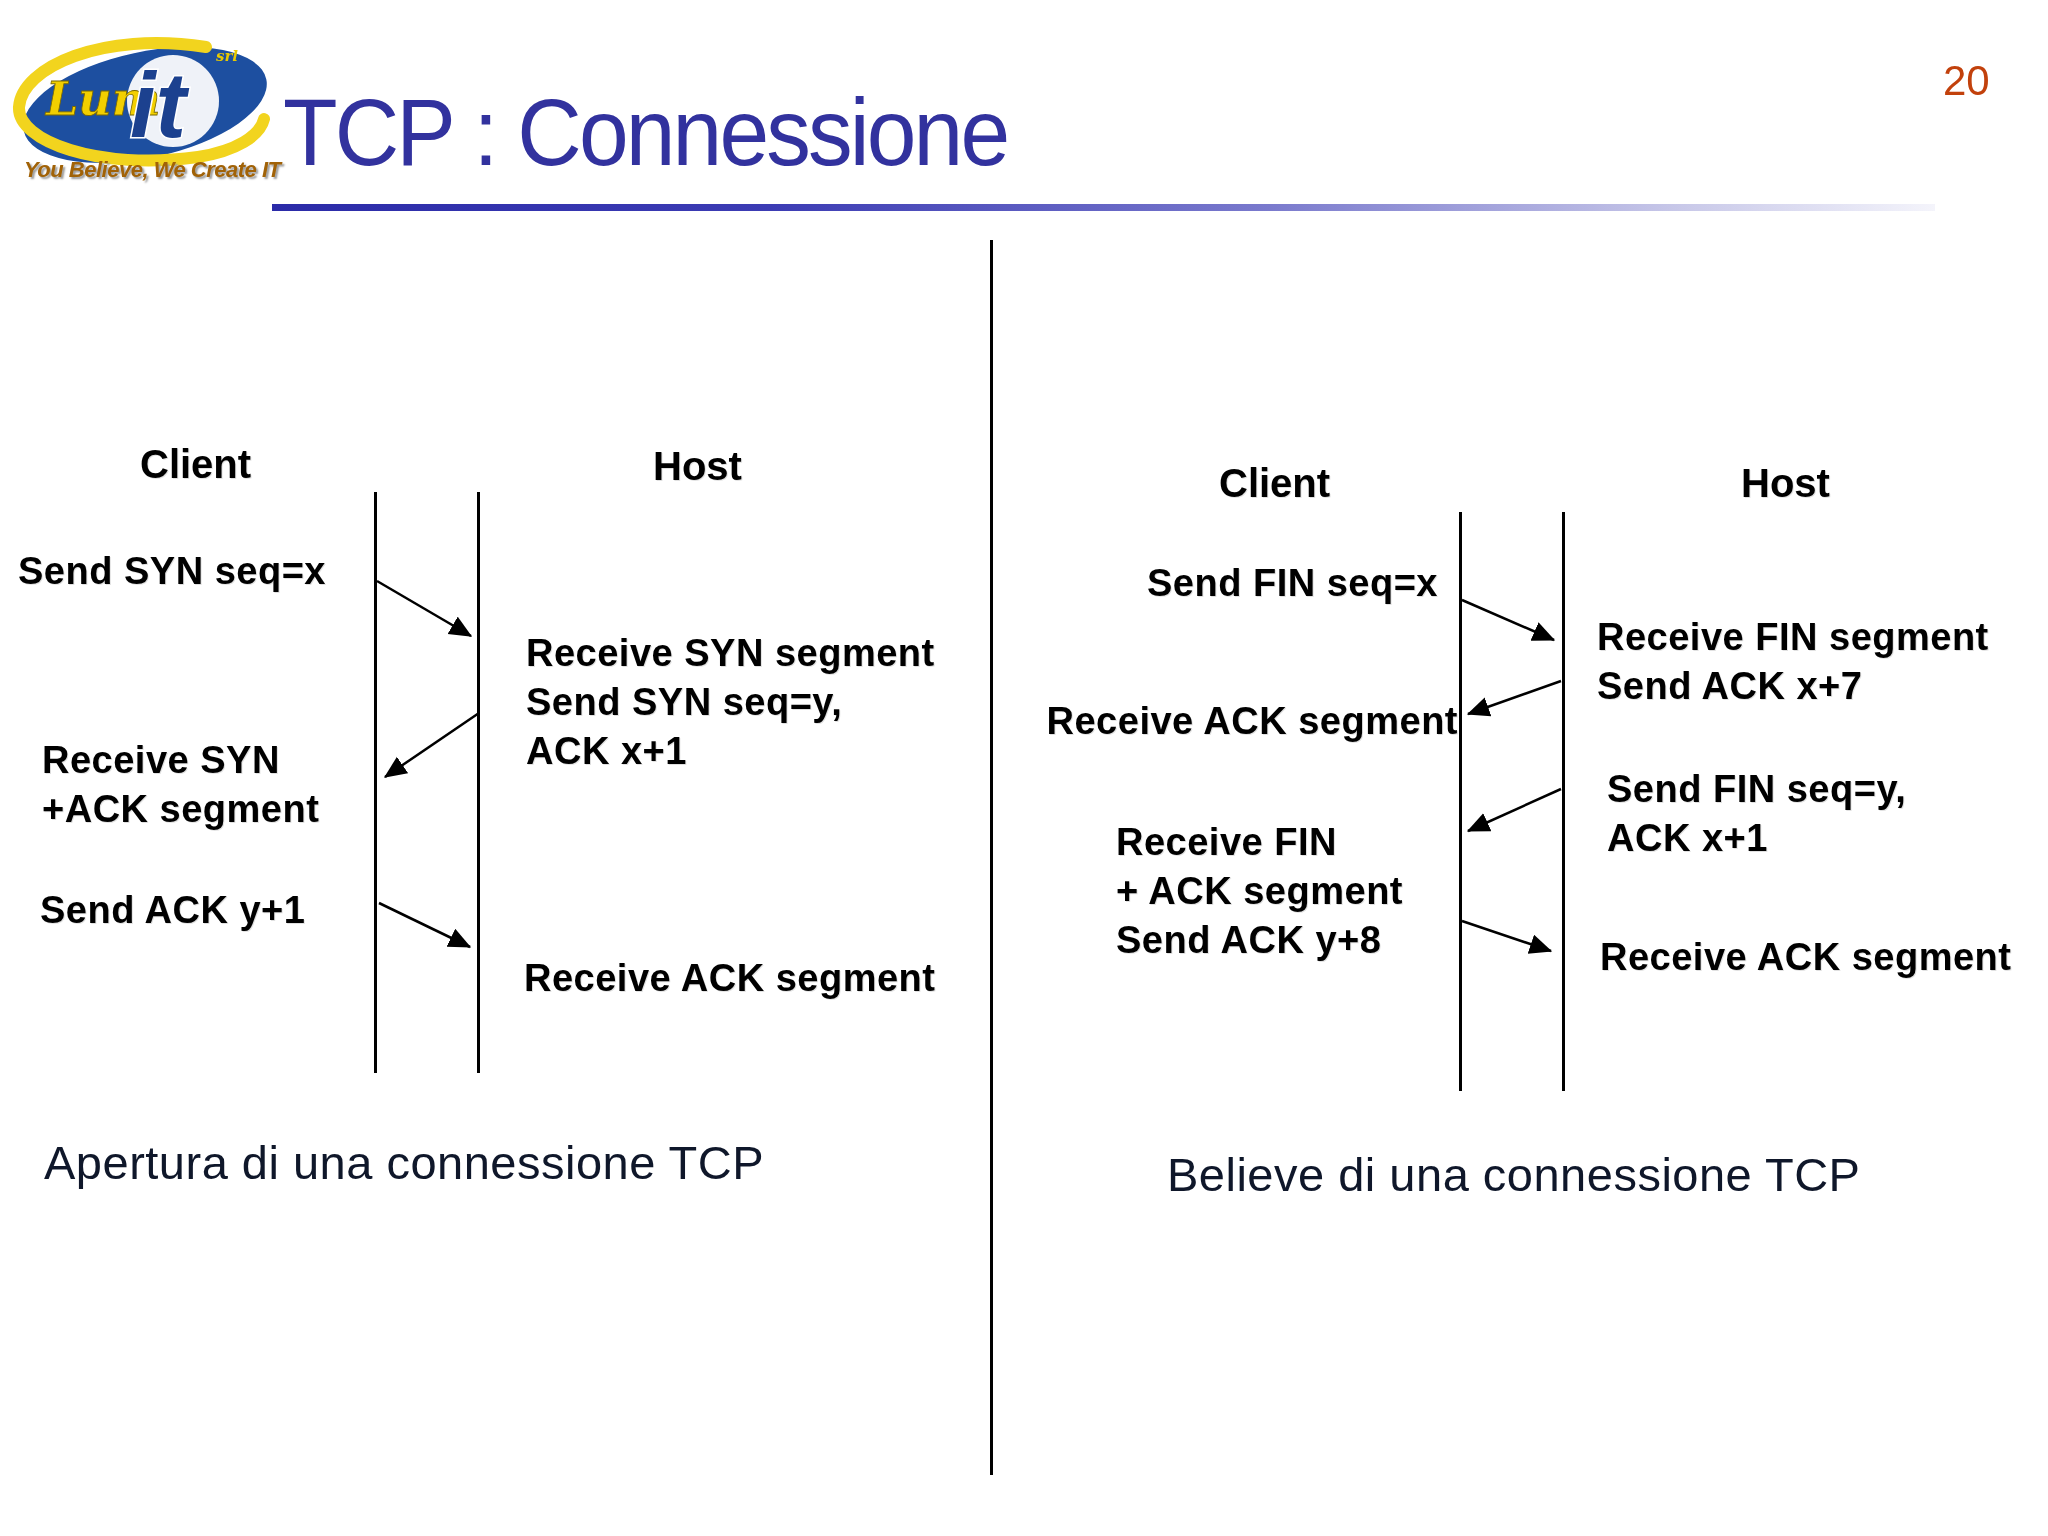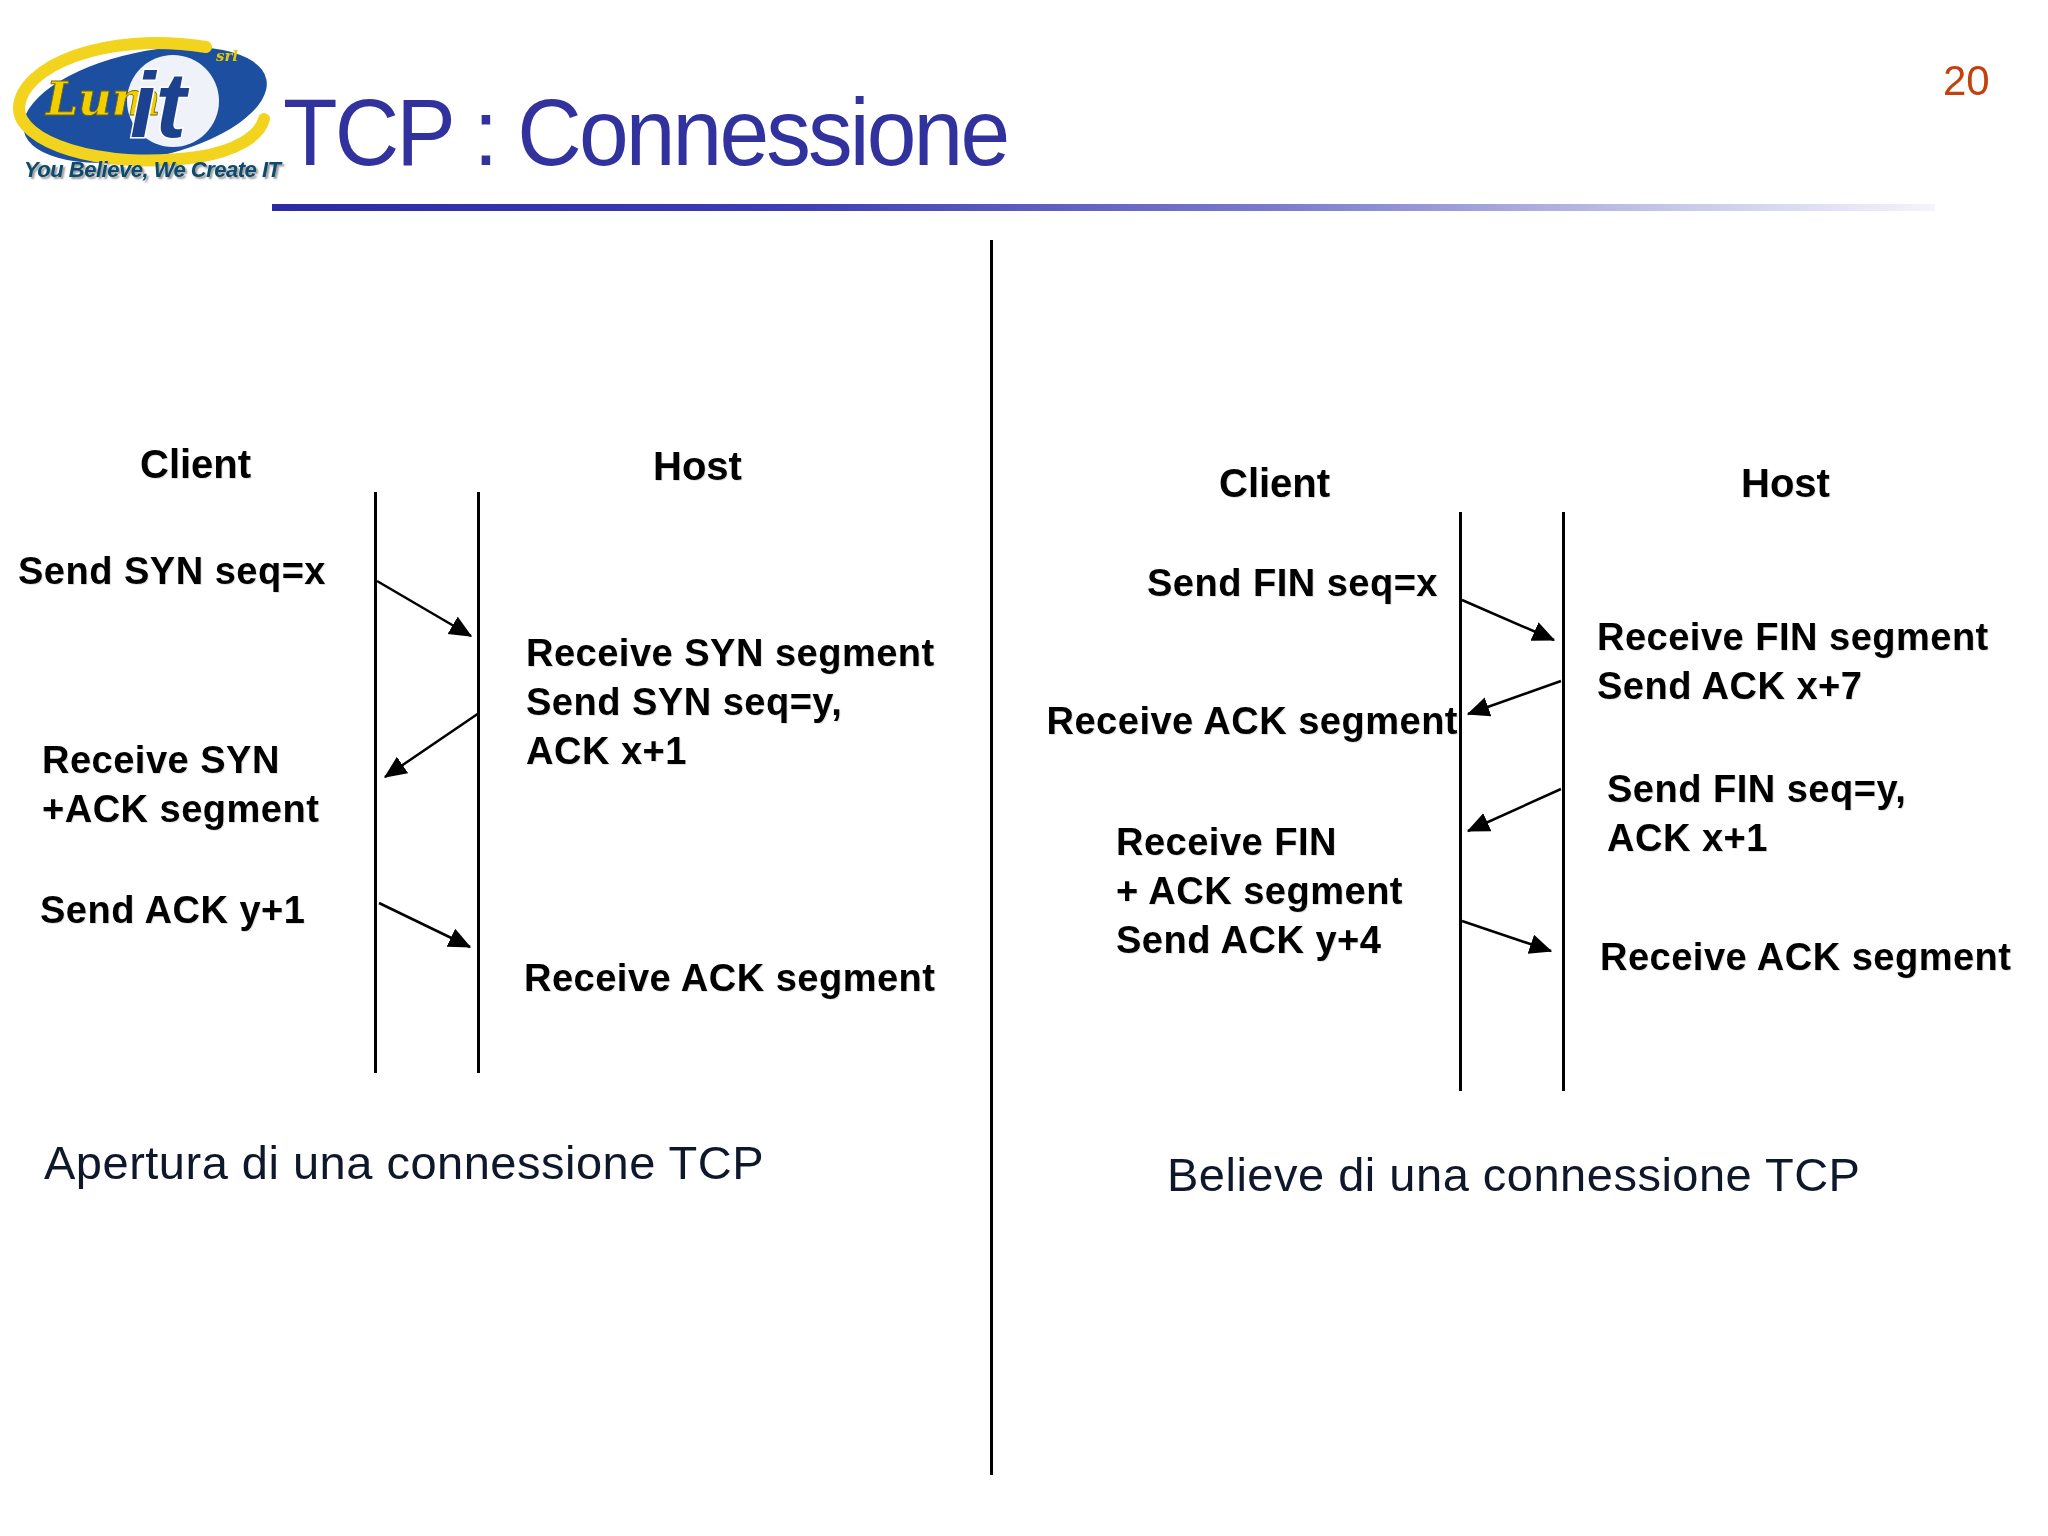--- a/index.html
+++ b/index.html
@@ -19,21 +19,21 @@
     left:283px;top:86px;font-size:94px;line-height:1;
     letter-spacing:-3px;transform:scaleX(.95);transform-origin:left top;
     color:#32329e;white-space:nowrap;
   }
   #title-rule{
     left:272px;top:204px;width:1663px;height:7px;
     background:linear-gradient(to right,#2b2ba8 0%,#3c3cb4 30%,#7a7acd 60%,#c9c9e9 85%,#f4f4fb 100%);
   }
   #logo-tagline{
     left:24px;top:157px;font-size:22px;font-weight:bold;font-style:italic;
-    letter-spacing:-0.5px;color:#0c4a6e;text-shadow:2px 2px 2px #9a9a9a;white-space:nowrap;
+    letter-spacing:-0.5px;color:#a16207;text-shadow:2px 2px 2px #9a9a9a;white-space:nowrap;
   }
 
   
   .actor{
     font-size:40px;font-weight:bold;line-height:1;white-space:nowrap;
     text-shadow:1px 1px 0 rgba(0,0,0,.12);
   }
   .evt{
     font-size:38px;font-weight:bold;line-height:49px;letter-spacing:.5px;
     white-space:pre-line;text-shadow:1px 1px 0 rgba(0,0,0,.12);
@@ -132,16 +132,16 @@
 <div id="actor-close-host" class="abs actor">Host</div>
 
 <div id="lbl-send-fin" class="abs evt">Send FIN seq=x</div>
 <div id="lbl-recv-fin-host" class="abs evt">Receive FIN segment
 Send ACK x+7</div>
 <div id="lbl-recv-ack-client" class="abs evt">Receive ACK segment</div>
 <div id="lbl-send-fin-host" class="abs evt">Send FIN seq=y,
 ACK x+1</div>
 <div id="lbl-recv-finack" class="abs evt">Receive FIN
 + ACK segment
-Send ACK y+4</div>
+Send ACK y+8</div>
 <div id="lbl-recv-ack-host2" class="abs evt">Receive ACK segment</div>
 
 <div id="caption-close" class="abs caption">Believe di una connessione TCP</div>
 
 </body></html>

